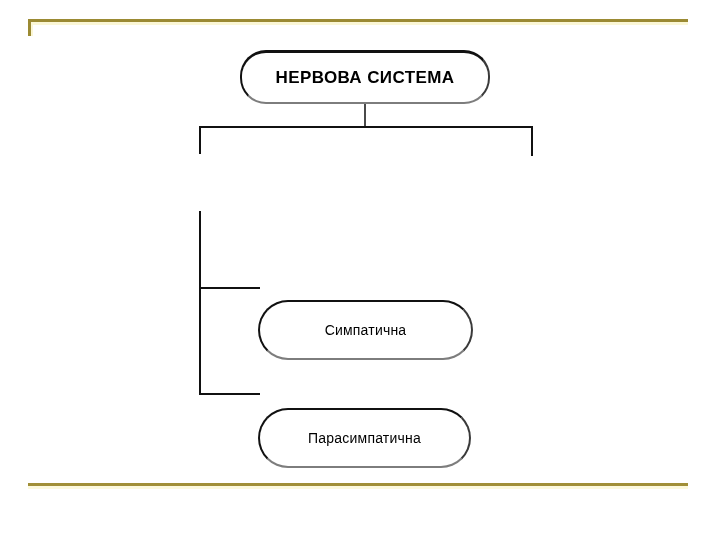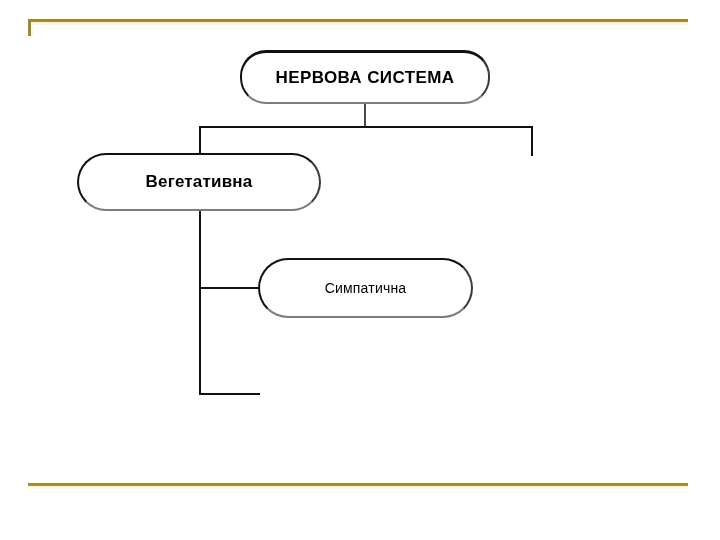--- a/index.html
+++ b/index.html
@@ -120,20 +120,21 @@
   }
   .node.vegetative { left: 77px; width: 244px; }
   .node.animal     { left: 410px; width: 246px; }
 
   .node.level3 {
     left: 258px;
     height: 60px;
     border-radius: 30px;
     font-size: 14px;
     font-weight: normal;
+    margin-top: 42px;
   }
   .node.sympathetic     { top: 258px; width: 215px; }
   .node.parasympathetic { top: 366px; width: 213px; }
 
   
   .line {
     position: absolute;
     background: #4a4a4a;
   }
   .line.h { height: 2px; }
@@ -167,24 +168,24 @@
     <div class="line v conn-root-stem"></div>
     <div class="line h conn-split-bar"></div>
     <div class="line v conn-drop-left"></div>
     <div class="line v conn-drop-right"></div>
     <div class="line v conn-veg-stem"></div>
     <div class="line h conn-branch-1"></div>
     <div class="line h conn-branch-2"></div>
 
     <div class="node root">НЕРВОВА СИСТЕМА</div>
 
-    <div class="node level2 vegetative">Вегетативна</div>
 
 
     <div class="node level3 sympathetic">Симпатична</div>
 
+    <div class="node level3 parasympathetic">Парасимпатична</div>
 
   </div>
 
   <div class="rule-bottom"></div>
   <div class="rule-bottom-glow"></div>
 
 </div>
 
 </body></html>

